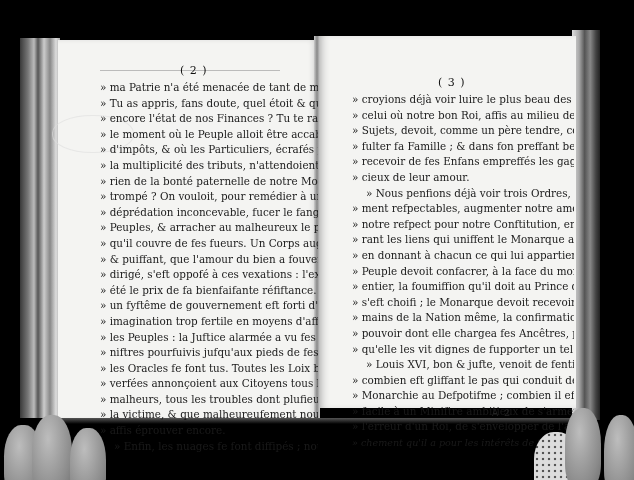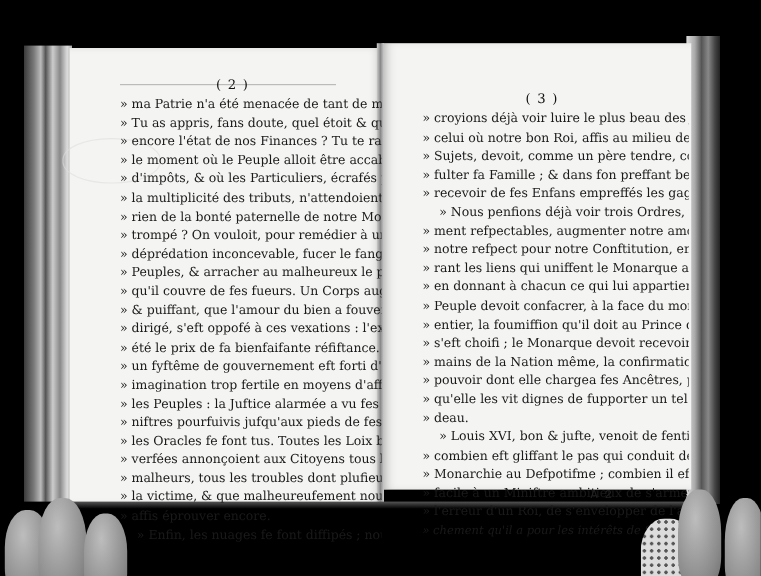--- a/index.html
+++ b/index.html
@@ -77,32 +77,32 @@
   <div class="line last">» affis éprouver encore.</div>
   <div class="line indent">» Enfin, les nuages fe font diffipés ; nous</div>
 </div>
 
 <div class="text-block tb-right">
   <div class="line">» croyions déjà voir luire le plus beau des jours ;</div>
   <div class="line">» celui où notre bon Roi, affis au milieu de fes</div>
   <div class="line">» Sujets, devoit, comme un père tendre, con-</div>
   <div class="line">» fulter fa Famille ; &amp; dans fon preffant befoin,</div>
   <div class="line">» recevoir de fes Enfans empreffés les gages pré-</div>
+  <div class="line last">» cieux de leur amour.</div>
   <div class="line indent">» Nous penfions déjà voir trois Ordres, vrai-</div>
   <div class="line">» ment refpectables, augmenter notre amour &amp;</div>
   <div class="line">» notre refpect pour notre Conftitution, en reffer-</div>
   <div class="line">» rant les liens qui uniffent le Monarque au Sujet,</div>
   <div class="line">» en donnant à chacun ce qui lui appartient. Le</div>
   <div class="line">» Peuple devoit confacrer, à la face du monde</div>
   <div class="line">» entier, la foumiffion qu'il doit au Prince qu'il</div>
   <div class="line">» s'eft choifi ; le Monarque devoit recevoir des</div>
   <div class="line">» mains de la Nation même, la confirmation d'un</div>
   <div class="line">» pouvoir dont elle chargea fes Ancêtres, parce</div>
   <div class="line">» qu'elle les vit dignes de fupporter un tel far-</div>
-  <div class="line last">» deau.</div>
   <div class="line indent">» Louis XVI, bon &amp; jufte, venoit de fentir</div>
   <div class="line">» combien eft gliffant le pas qui conduit de la</div>
   <div class="line">» Monarchie au Defpotifme ; combien il eft</div>
   <div class="line">» facile à un Miniftre ambitieux de s'armer de</div>
   <div class="line">» l'erreur d'un Roi, de s'envelopper de l'atta-</div>
   <div class="line italic">» chement qu'il a pour les intérêts de Sa Majefté.</div>
 </div>
 
 <div class="signature">A 2</div>
 

